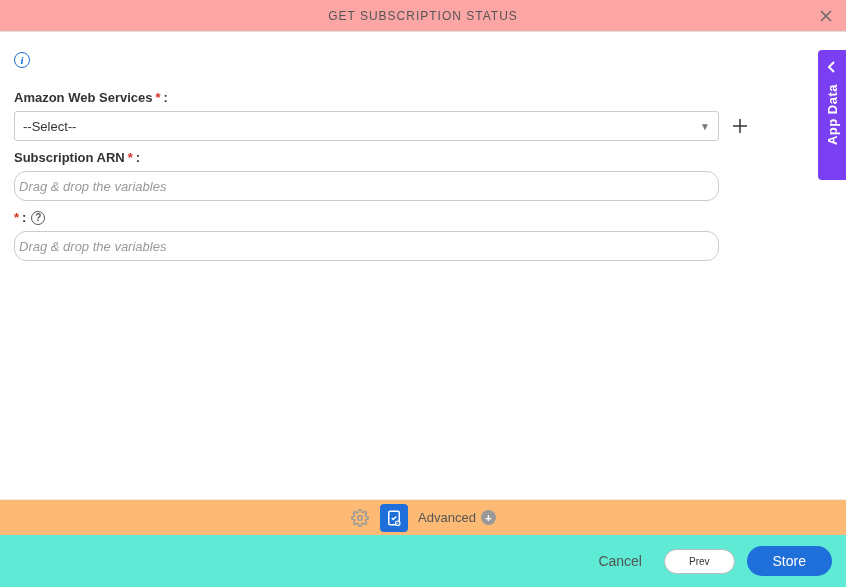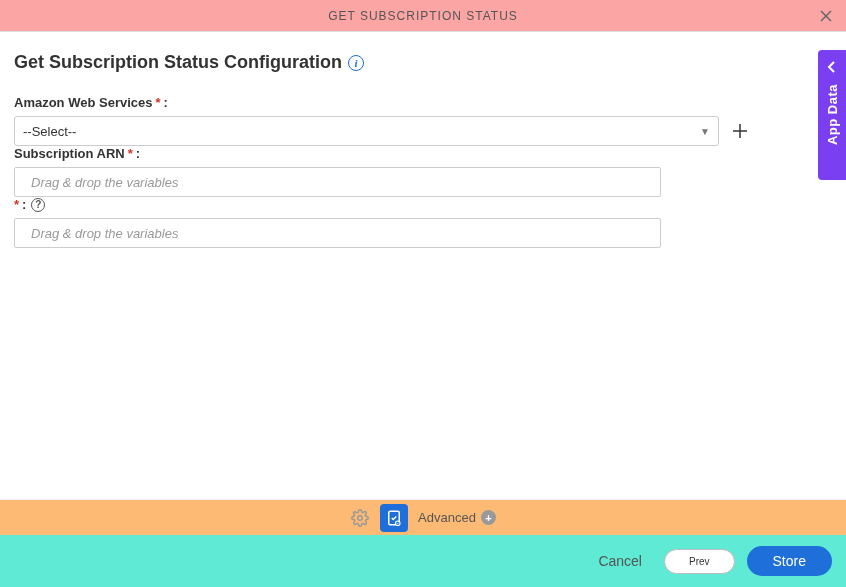--- a/index.html
+++ b/index.html
@@ -59,21 +59,21 @@
     display: inline-flex;
     align-items: center;
     justify-content: center;
     color: #1e6fd9;
     font-size: 11px;
     font-weight: bold;
     font-style: italic;
     font-family: Georgia, serif;
   }
   .field {
-    margin-bottom: 0;
+    margin-bottom: 9px;
   }
   .field-label {
     font-size: 13px;
     color: #333;
     font-weight: 600;
     margin-bottom: 6px;
     display: flex;
     align-items: center;
     gap: 3px;
   }
@@ -120,25 +120,25 @@
     height: 22px;
     display: flex;
     align-items: center;
     justify-content: center;
     font-size: 20px;
     color: #333;
     cursor: pointer;
     font-weight: 300;
   }
   .text-input {
-    width: 647px;
+    width: 705px;
     height: 30px;
     border: 1px solid #ccc;
-    border-radius: 2px;
-    padding: 0 16px;
+    border-radius: 12px;
+    padding: 0 4px;
     font-size: 13px;
     color: #333;
   }
   .text-input::placeholder {
     color: #999;
     font-style: italic;
   }
   .side-tab {
     position: absolute;
     right: 0;
@@ -256,21 +256,20 @@
   <div class="close-btn">
     <svg width="14" height="14" viewBox="0 0 14 14">
         <line x1="2" y1="2" x2="12" y2="12" stroke="#666" stroke-width="1.5"></line>
         <line x1="12" y1="2" x2="2" y2="12" stroke="#666" stroke-width="1.5"></line>
       </svg>
   </div>
 </div>
 
 <div class="content">
   <div class="page-title">
-    <span>Get Subscription Status Configuration</span>
     <span class="info-icon">i</span>
   </div>
 
   <div class="field">
     <div class="field-label">
       <span>Amazon Web Services</span>
         <span class="required">*</span>
         <span class="colon">:</span>
     </div>
     <div class="select-row">

